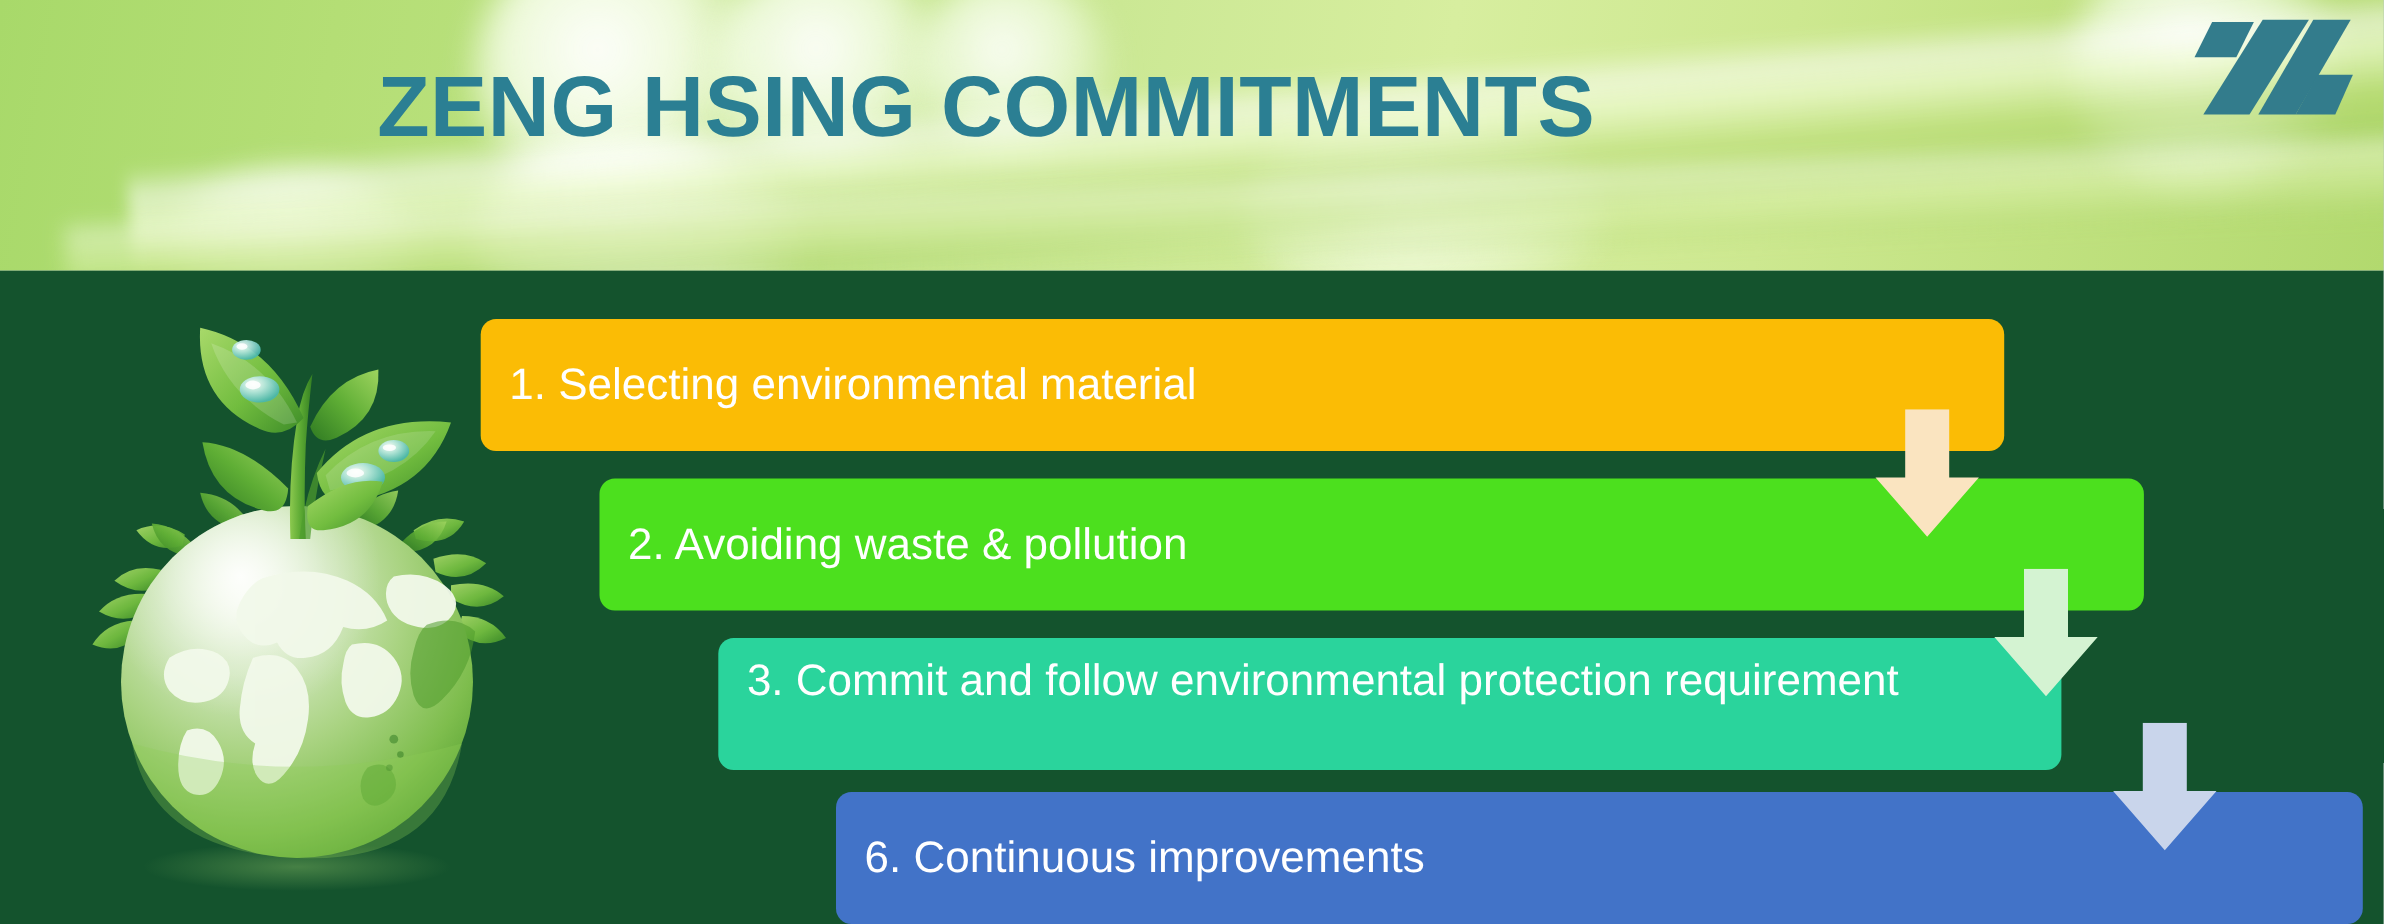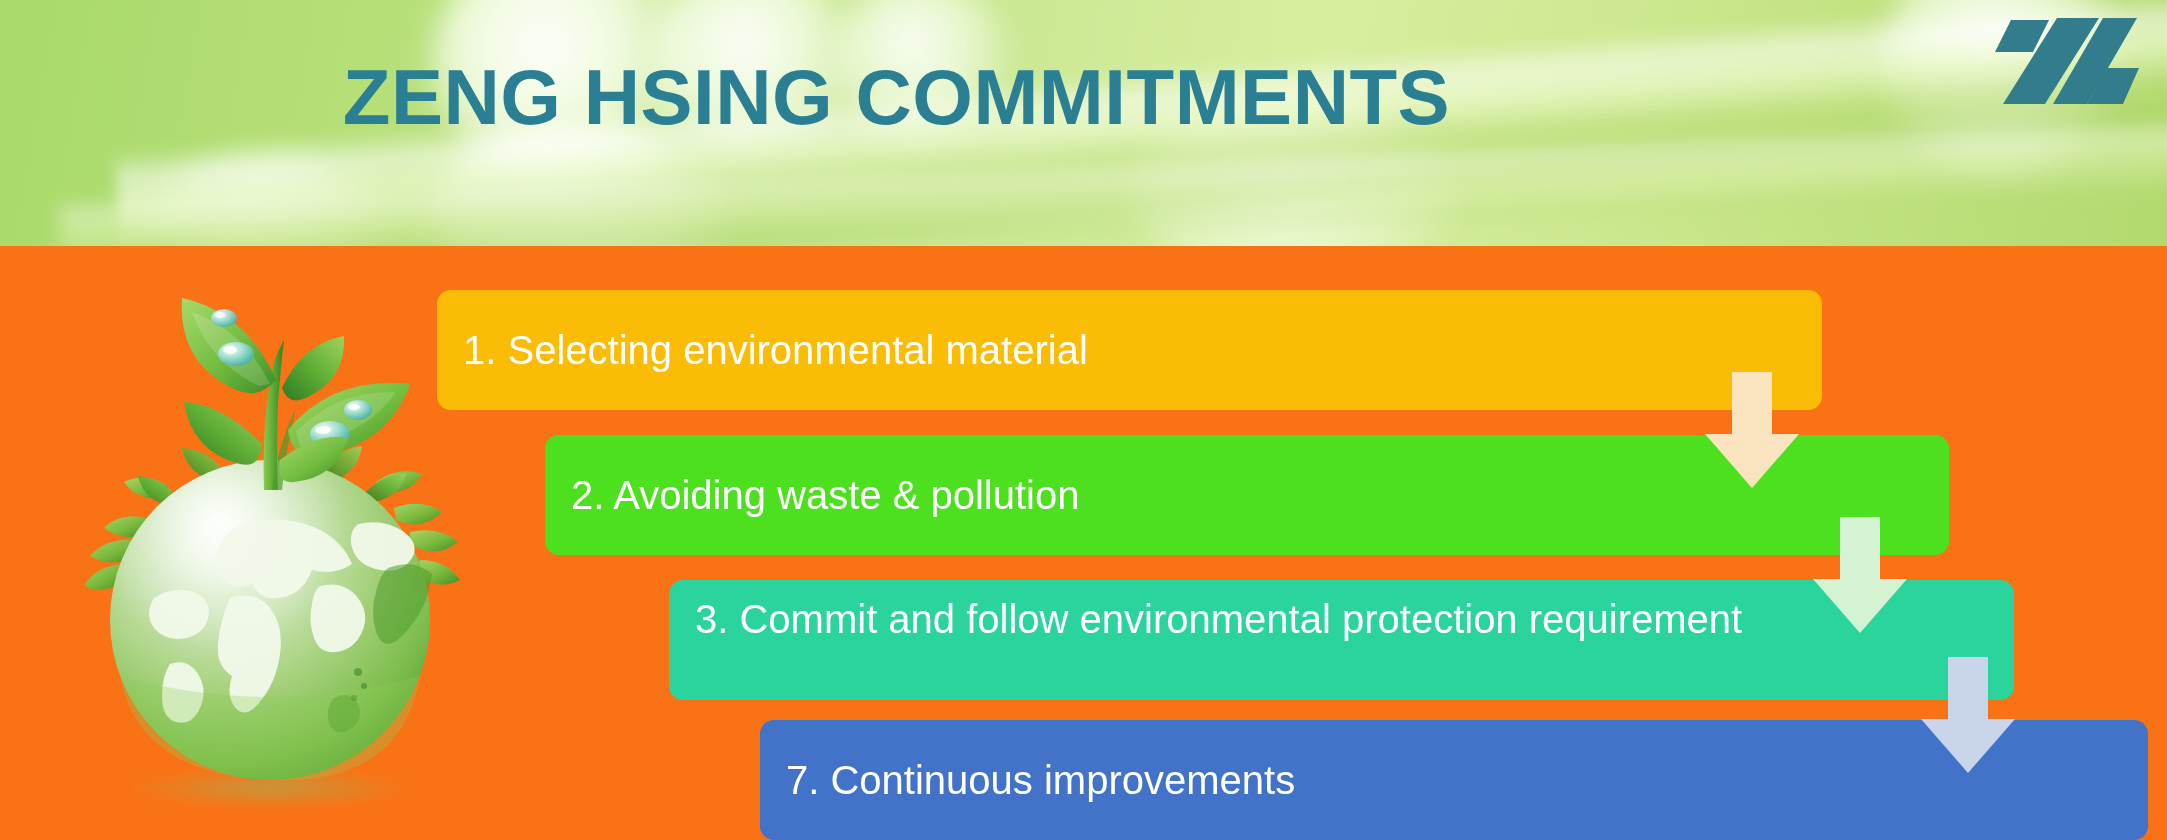--- a/index.html
+++ b/index.html
@@ -91,21 +91,21 @@
     right: 25px; top: 8px;
     width: 155px; height: 110px;
     z-index: 6;
   }
 
   
   .stage {
     position: absolute;
     left: 0; top: 246px;
     width: 2167px; height: 594px;
-    background: #f97316;
+    background: #14532d;
   }
 
   
   .globe-art {
     position: absolute;
     left: 58px; top: 22px;
     width: 420px; height: 570px;
   }
 
   
@@ -115,22 +115,22 @@
     display: flex;
     align-items: center;
     padding: 0 0 0 26px;
     color: #ffffff;
     font-size: 40px;
     line-height: 1.07;
     z-index: 3;
   }
   .bar-1 { left: 437px;  top: 44px;  width: 1385px; height: 120px; background: #FBBC05; }
   .bar-2 { left: 545px;  top: 189px; width: 1404px; height: 120px; background: #4CE01E; }
-  .bar-3 { left: 653px;  top: 334px; width: 1345px; height: 120px; background: #2AD49C;
-           align-items: flex-start; padding-top: 18px; margin-left: 16px; }
+  .bar-3 { left: 653px;  top: 334px; width: 1221px; height: 120px; background: #2AD49C;
+           align-items: flex-start; padding-top: 18px; }
   .bar-4 { left: 760px;  top: 474px; width: 1388px; height: 120px; background: #4273C8; }
 
   
   .arrow { position: absolute; z-index: 4; pointer-events: none; }
   .arrow-1 { left: 1702px; top: 126px; width: 100px; height: 118px; }
   .arrow-2 { left: 1810px; top: 271px; width: 100px; height: 118px; }
   .arrow-3 { left: 1918px; top: 411px; width: 100px; height: 118px; }
 </style>
 </head>
 <body>
@@ -275,21 +275,21 @@
 
   <div class="bar bar-2">
     <span>2. Avoiding waste &amp; pollution</span>
   </div>
 
   <div class="bar bar-3">
     <span style="max-width:1290px; display:block;">3. Commit and follow environmental protection requirement</span>
   </div>
 
   <div class="bar bar-4">
-    <span>7. Continuous improvements</span>
+    <span>6. Continuous improvements</span>
   </div>
 
   <svg class="arrow arrow-1" viewBox="0 0 100 118">
     <path d="M30 0 H70 V62 H97 L50 116 L3 62 H30 Z" fill="#FAE4C0"></path>
   </svg>
   <svg class="arrow arrow-2" viewBox="0 0 100 118">
     <path d="M30 0 H70 V62 H97 L50 116 L3 62 H30 Z" fill="#D4F3D2"></path>
   </svg>
   <svg class="arrow arrow-3" viewBox="0 0 100 118">
     <path d="M30 0 H70 V62 H97 L50 116 L3 62 H30 Z" fill="#C9D5EB"></path>

